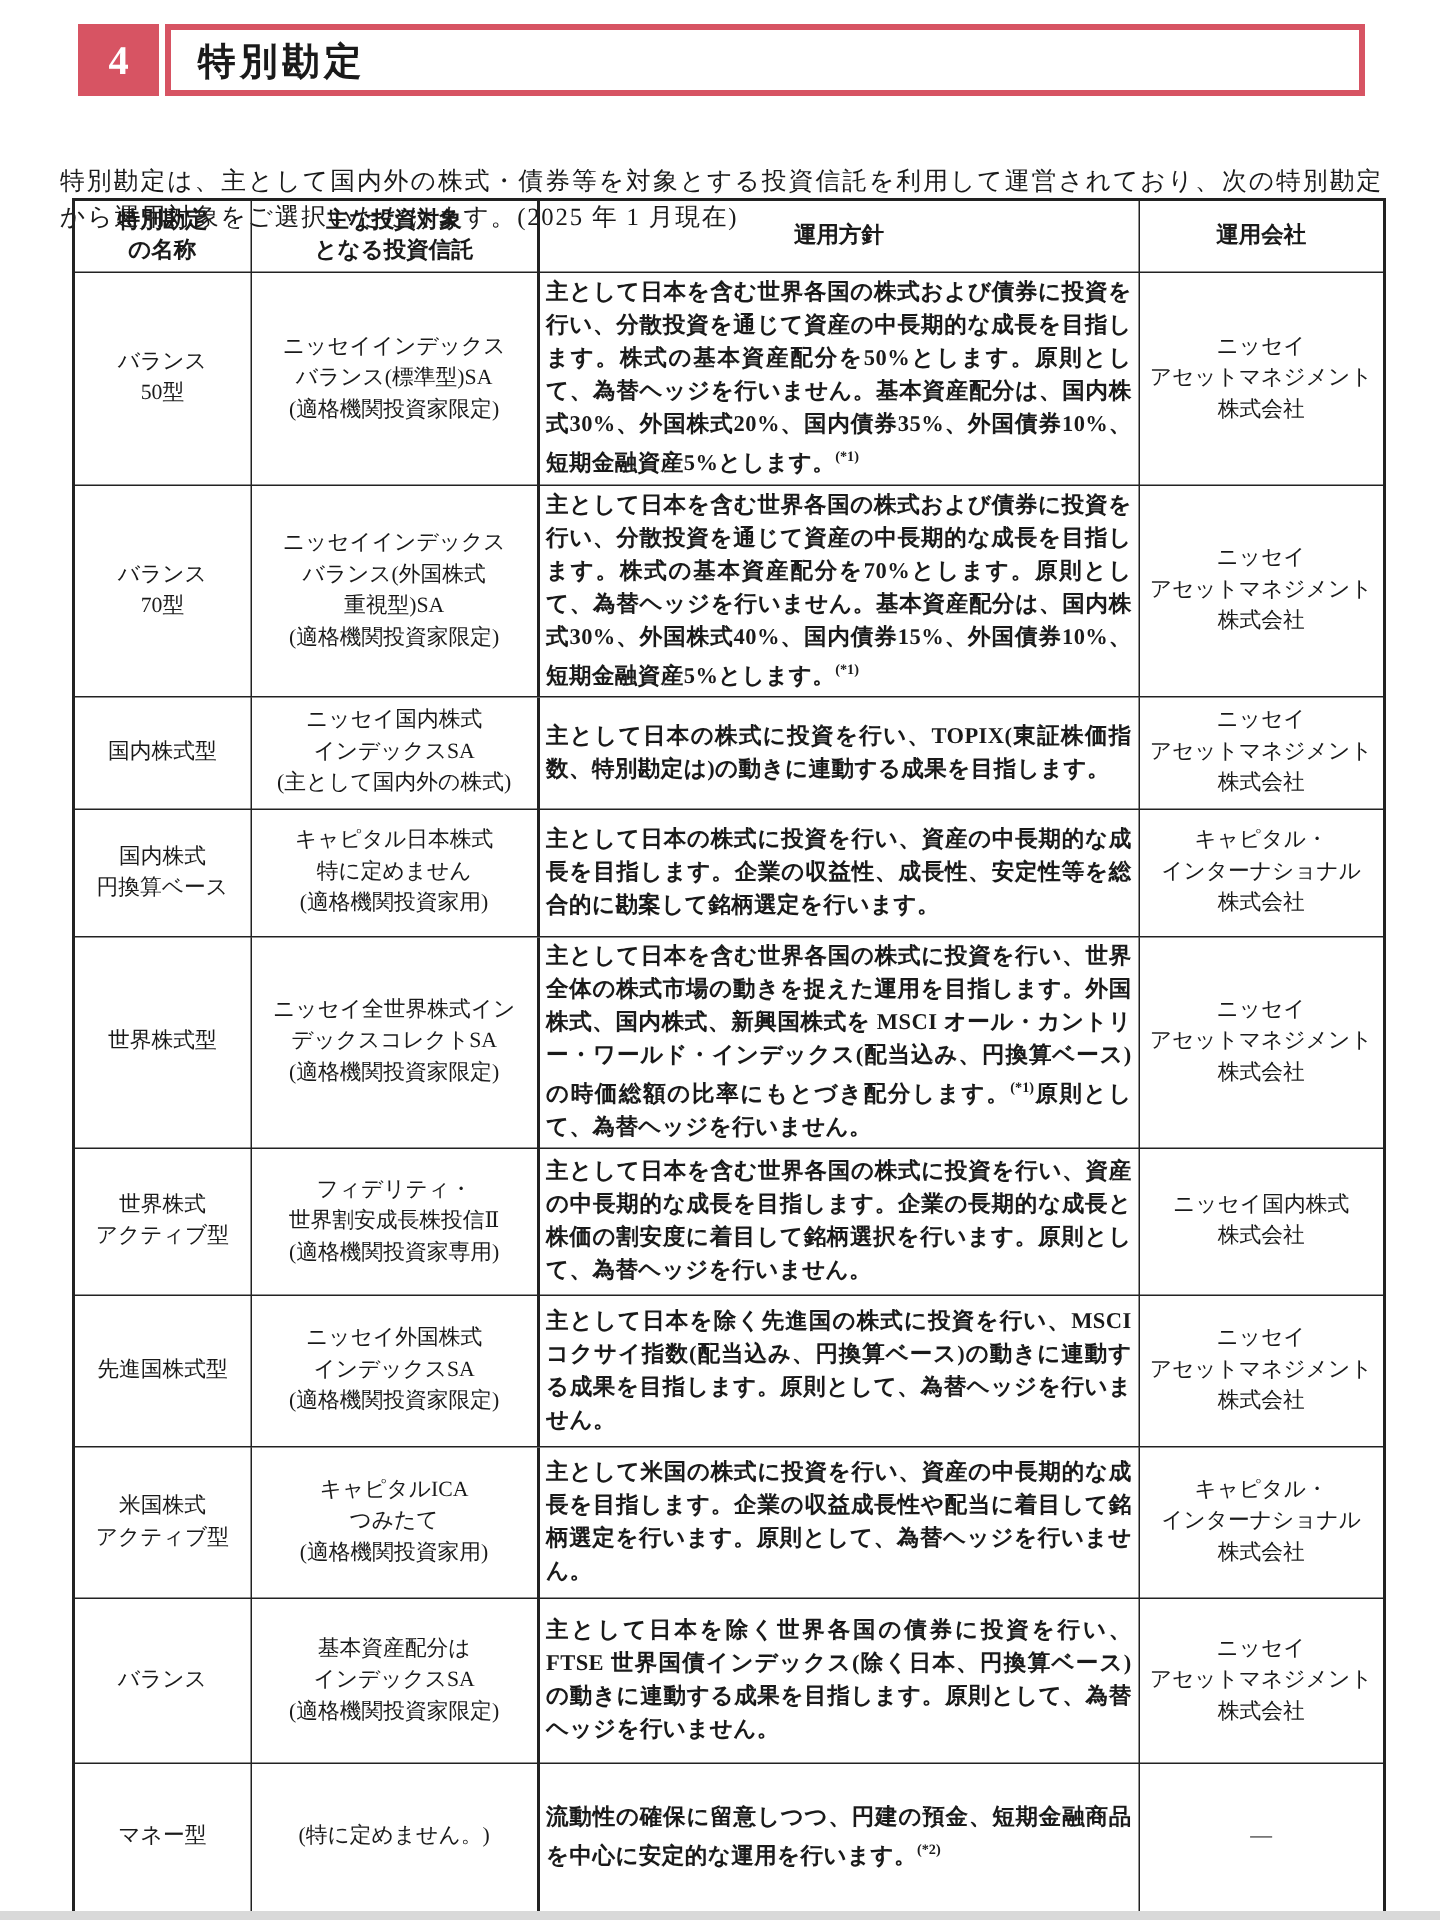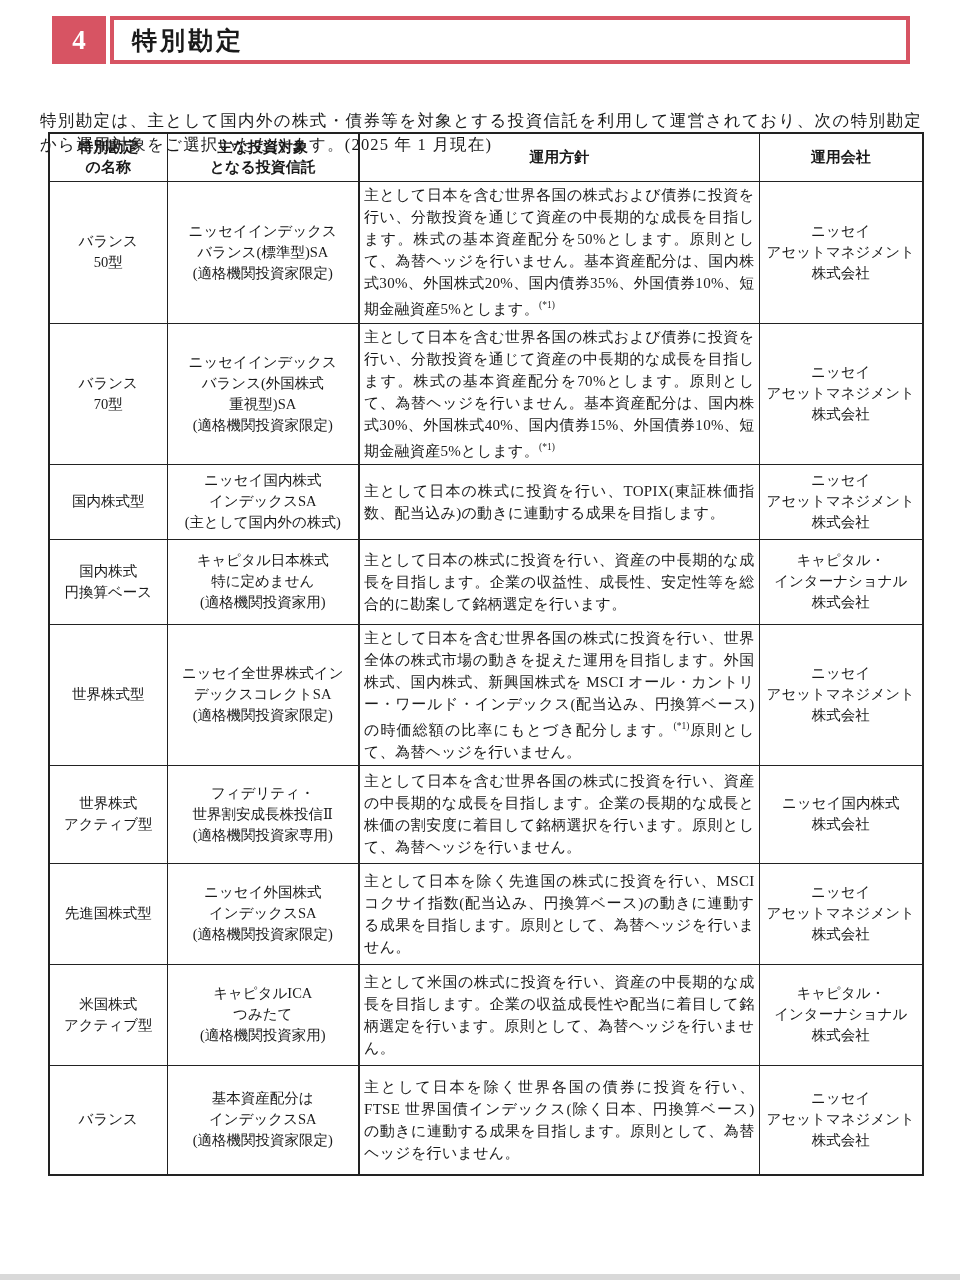--- a/index.html
+++ b/index.html
@@ -42,21 +42,21 @@
   table.acct thead tr { height:48px; }
   table.acct th {
     font-weight:bold; text-align:center; vertical-align:middle;
     white-space:pre-line; font-size:15px; line-height:20px;
   }
   td.c-name, td.c-fund, td.c-company {
     text-align:center; vertical-align:middle; white-space:pre-line; line-height:21px;
   }
   td.c-policy {
     text-align:justify; vertical-align:middle; padding:5px 8px;
-    font-size:15px; line-height:22px; letter-spacing:0.3px;
+    font-size:15px; line-height:22px; letter-spacing:0.3px;font-weight:bold;
   }
   td.c-policy sup { font-size:9.5px; letter-spacing:0; }
   tbody tr:nth-child(1){height:142px;} tbody tr:nth-child(2){height:135px;}
   tbody tr:nth-child(3){height:75px;}  tbody tr:nth-child(4){height:85px;}
   tbody tr:nth-child(5){height:140px;} tbody tr:nth-child(6){height:98px;}
   tbody tr:nth-child(7){height:101px;} tbody tr:nth-child(8){height:101px;}
   tbody tr:nth-child(9){height:110px;} tbody tr:nth-child(10){height:100px;}
 
   .page-edge { position:absolute; left:0; top:1274px; width:960px; height:6px; background:#d9d9d9; }
 </style>
@@ -113,21 +113,21 @@
           <td class="c-policy">主として日本を含む世界各国の株式および債券に投資を行い、分散投資を通じて資産の中長期的な成長を目指します。株式の基本資産配分を70%とします。原則として、為替ヘッジを行いません。基本資産配分は、国内株式30%、外国株式40%、国内債券15%、外国債券10%、短期金融資産5%とします。<sup>(*1)</sup></td>
           <td class="c-company">ニッセイ
 アセットマネジメント
 株式会社</td>
         </tr>
         <tr>
           <td class="c-name">国内株式型</td>
           <td class="c-fund">ニッセイ国内株式
 インデックスSA
 (主として国内外の株式)</td>
-          <td class="c-policy">主として日本の株式に投資を行い、TOPIX(東証株価指数、配当込み)の動きに連動する成果を目指します。</td>
+          <td class="c-policy">主として日本の株式に投資を行い、TOPIX(東証株価指数、特別勘定は)の動きに連動する成果を目指します。</td>
           <td class="c-company">ニッセイ
 アセットマネジメント
 株式会社</td>
         </tr>
         <tr>
           <td class="c-name">国内株式
 円換算ベース</td>
           <td class="c-fund">キャピタル日本株式
 特に定めません
 (適格機関投資家用)</td>
@@ -180,17 +180,23 @@
         <tr>
           <td class="c-name">バランス</td>
           <td class="c-fund">基本資産配分は
 インデックスSA
 (適格機関投資家限定)</td>
           <td class="c-policy">主として日本を除く世界各国の債券に投資を行い、FTSE 世界国債インデックス(除く日本、円換算ベース)の動きに連動する成果を目指します。原則として、為替ヘッジを行いません。</td>
           <td class="c-company">ニッセイ
 アセットマネジメント
 株式会社</td>
         </tr>
+        <tr>
+          <td class="c-name">マネー型</td>
+          <td class="c-fund">(特に定めません。)</td>
+          <td class="c-policy">流動性の確保に留意しつつ、円建の預金、短期金融商品を中心に安定的な運用を行います。<sup>(*2)</sup></td>
+          <td class="c-company">―</td>
+        </tr>
       </tbody>
   </table>
 
   <div class="page-edge"></div>
 </div>
 
 </body></html>

